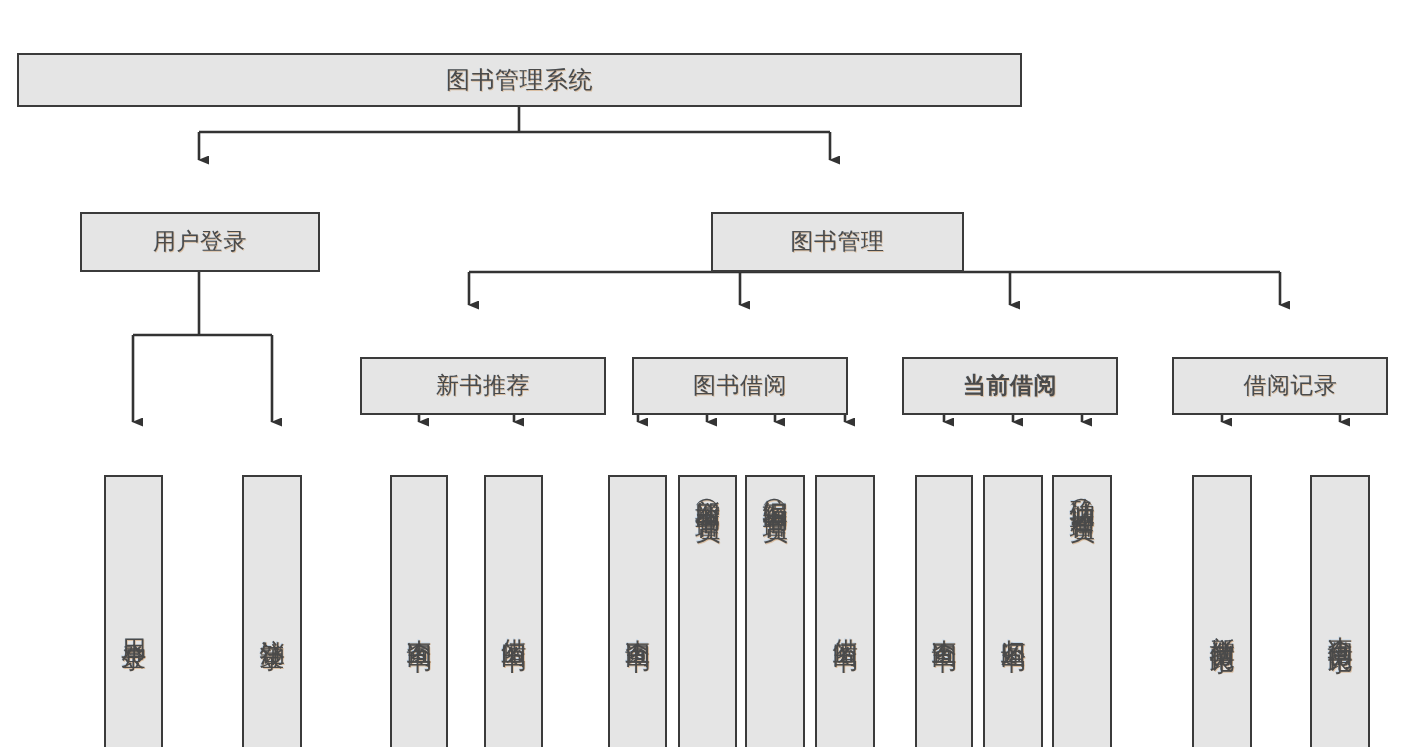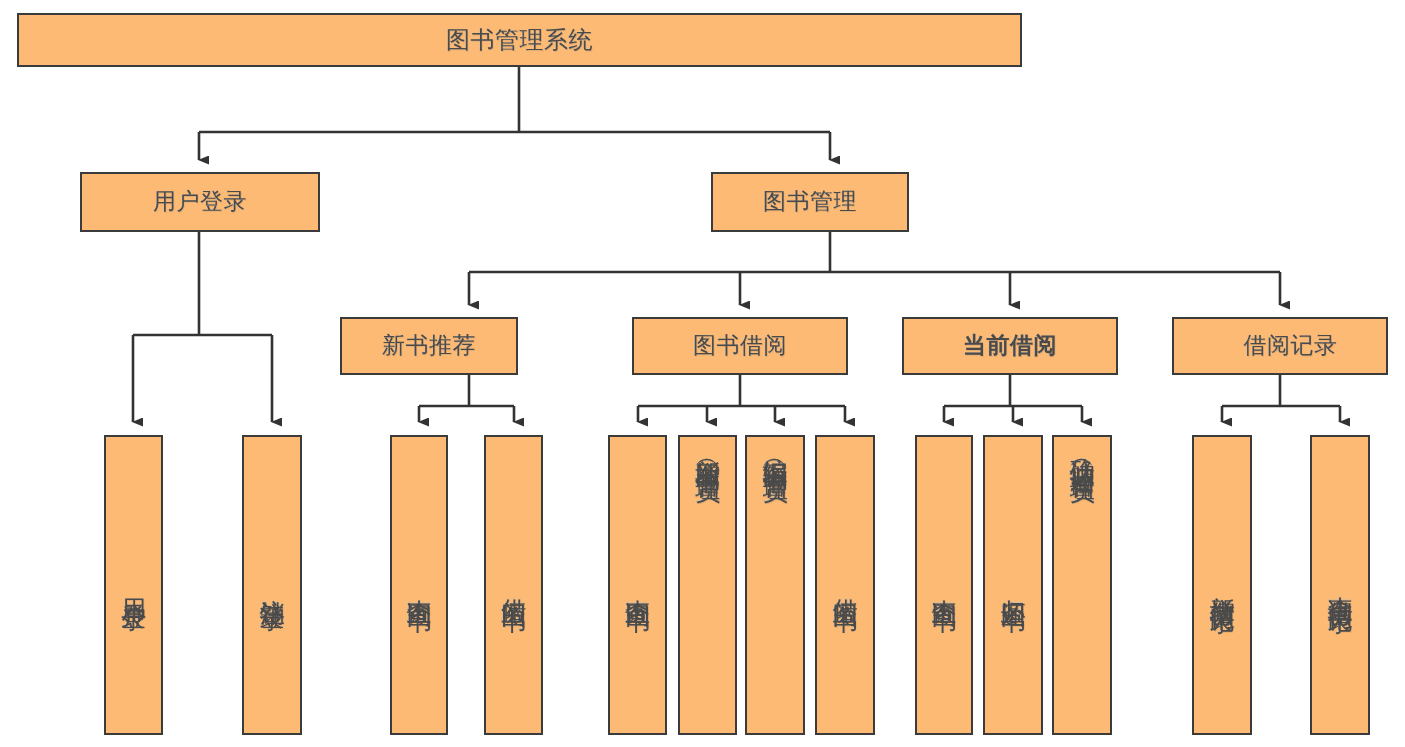--- a/index.html
+++ b/index.html
@@ -22,26 +22,27 @@
     position: absolute;
     left: 0;
     top: 0;
     width: 1405px;
     height: 747px;
     pointer-events: none;
   }
   .node {
     position: absolute;
     box-sizing: border-box;
-    background: #fdba74;
+    background: #e5e5e5;
     border: 2px solid #3b3b3b;
     display: flex;
     align-items: center;
     justify-content: center;
     z-index: 2;
+    margin-top: 40px;
   }
   .node-label {
     color: #4a4a4a;
     text-align: center;
     line-height: 1.02;
     letter-spacing: 0.5px;
     white-space: nowrap;
     text-shadow: 0.7px 0.7px 0 rgba(210,160,110,0.55), -0.5px -0.5px 0 rgba(150,190,230,0.45);
   }
   
@@ -136,25 +137,25 @@
     </g>
   </svg>
 
   <div class="node h root" style="left:17px; top:13px; width:1005px; height:54px;">
     <span class="node-label">图书管理系统</span>
   </div>
 
   <div class="node h" style="left:80px; top:172px; width:240px; height:60px;">
     <span class="node-label">用户登录</span>
   </div>
-  <div class="node h" style="left:711px; top:172px; width:198px; height:60px;">
+  <div class="node h" style="left:711px; top:172px; width:253px; height:60px;">
     <span class="node-label">图书管理</span>
   </div>
 
-  <div class="node h" style="left:340px; top:317px; width:178px; height:58px;">
+  <div class="node h" style="left:360px; top:317px; width:246px; height:58px;">
     <span class="node-label">新书推荐</span>
   </div>
   <div class="node h" style="left:632px; top:317px; width:216px; height:58px;">
     <span class="node-label">图书借阅</span>
   </div>
   <div class="node h" style="left:902px; top:317px; width:216px; height:58px;font-weight:bold;">
     <span class="node-label">当前借阅</span>
   </div>
   <div class="node h" style="left:1172px; top:317px; width:216px; height:58px;padding-left:21px;">
     <span class="node-label">借阅记录</span>

